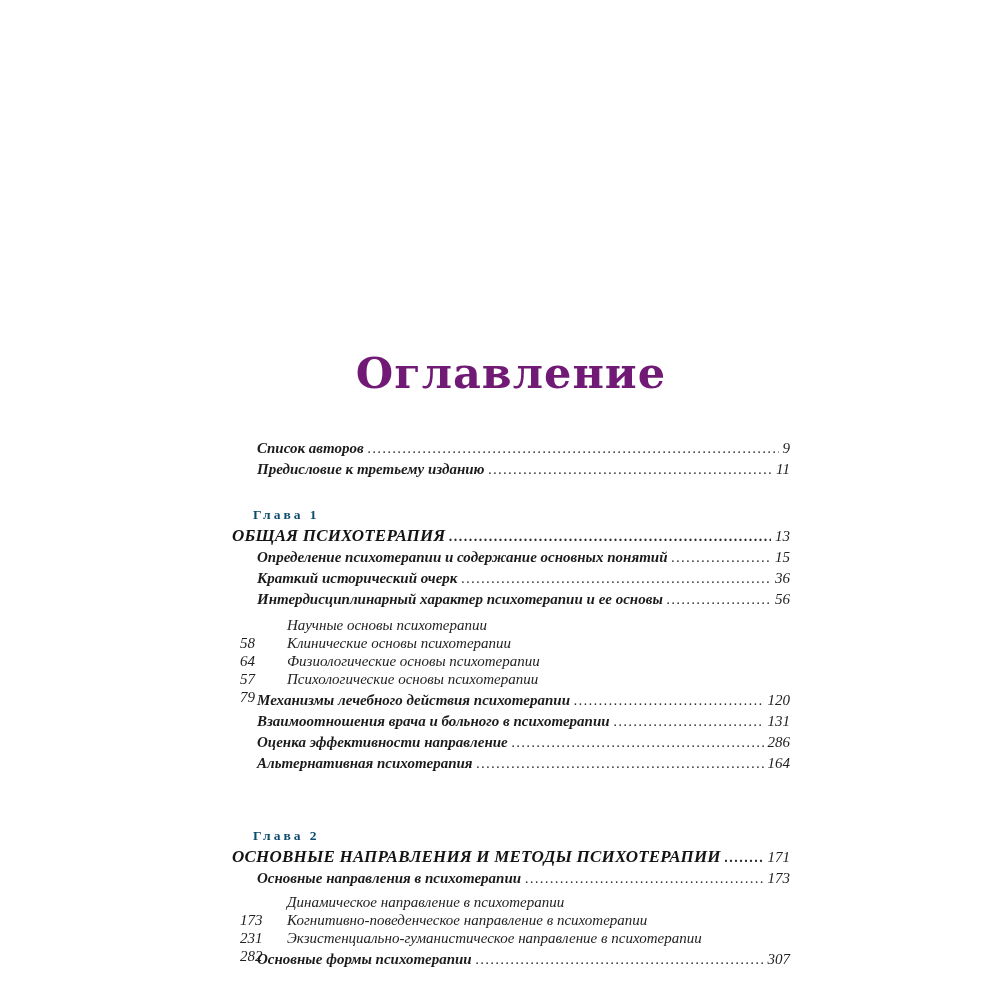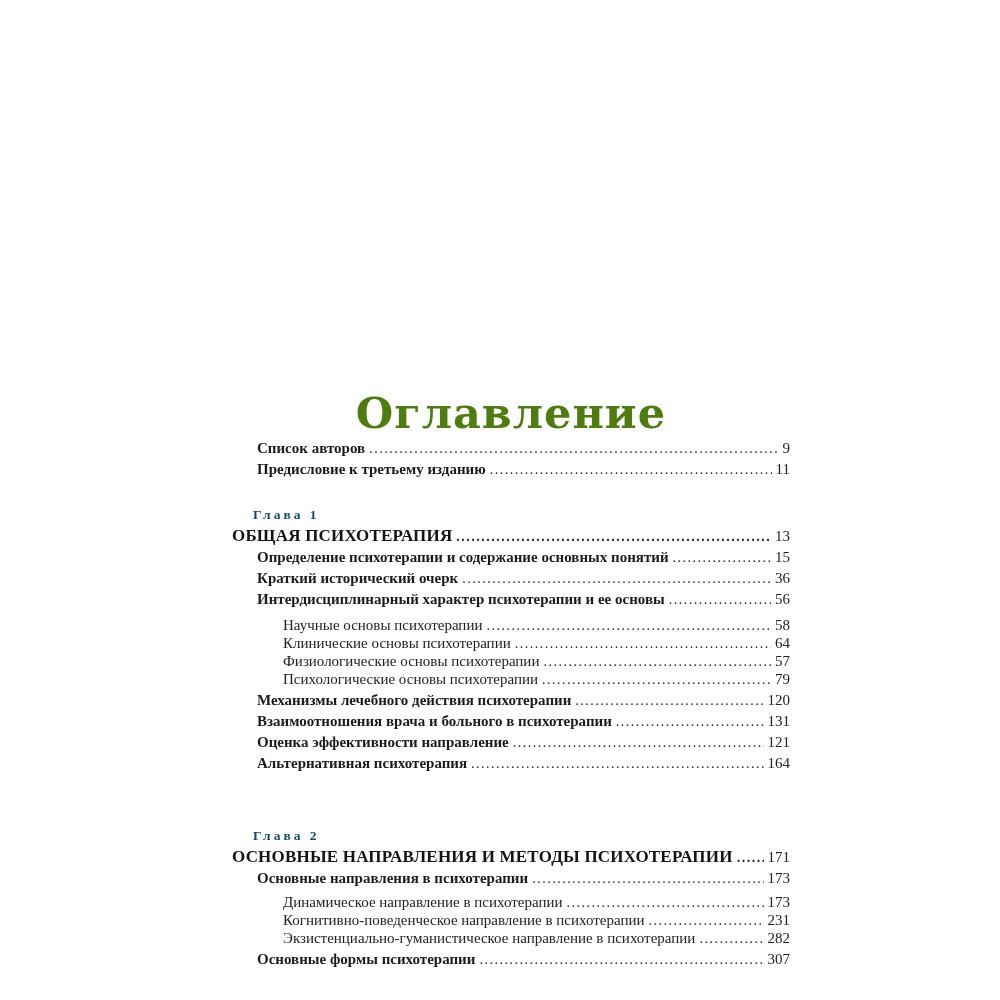--- a/index.html
+++ b/index.html
@@ -13,42 +13,42 @@
   }
   .page-title {
     position: absolute;
     top: 350px; left: 232px; width: 558px;
     text-align: center;
     font-family: "DejaVu Serif", serif;
     font-weight: bold;
     font-size: 43px;
     line-height: 46px;
     letter-spacing: 1px;
-    color: #4d7c0f;
-    margin-top: 40px;
+    color: #701a75;
   }
   .section { position: absolute; left: 232px; width: 558px; }
   #front-matter { top: 438px; }
   #chapter-1 { top: 505px; }
   #chapter-2 { top: 801px; margin-top: 25px; }
 
   .row {
     display: flex;
     align-items: baseline;
     height: 21px;
     line-height: 21px;
+    font-style: italic;
   }
   .row .lbl {
     white-space: nowrap;
     font-weight: bold;
     font-size: 15px;
     padding-left: 25px;
     color: #1b1b1b;
   }
-  .row.sub { height: 18px; line-height: 18px; }
+  .row.sub { height: 18px; line-height: 18px; flex-direction: column; }
   .row.sub .lbl { font-weight: normal; padding-left: 51px; color: #222; }
 
   .chapter-label {
     padding-left: 21px;
     height: 20px; line-height: 20px;
     font-weight: bold;
     font-size: 13.5px;
     letter-spacing: 3px;
     color: #0c4a6e;
   }
@@ -148,21 +148,21 @@
     <span class="pg">120</span>
   </div>
   <div class="row">
     <span class="lbl">Взаимоотношения врача и больного в психотерапии</span>
     <span class="dots">................................................................................................................................................................</span>
     <span class="pg">131</span>
   </div>
   <div class="row">
     <span class="lbl">Оценка эффективности направление</span>
     <span class="dots">................................................................................................................................................................</span>
-    <span class="pg">121</span>
+    <span class="pg">286</span>
   </div>
   <div class="row">
     <span class="lbl">Альтернативная психотерапия</span>
     <span class="dots">................................................................................................................................................................</span>
     <span class="pg">164</span>
   </div>
 </div>
 
 <div class="section" id="chapter-2">
   <div class="chapter-label">Глава 2</div>

